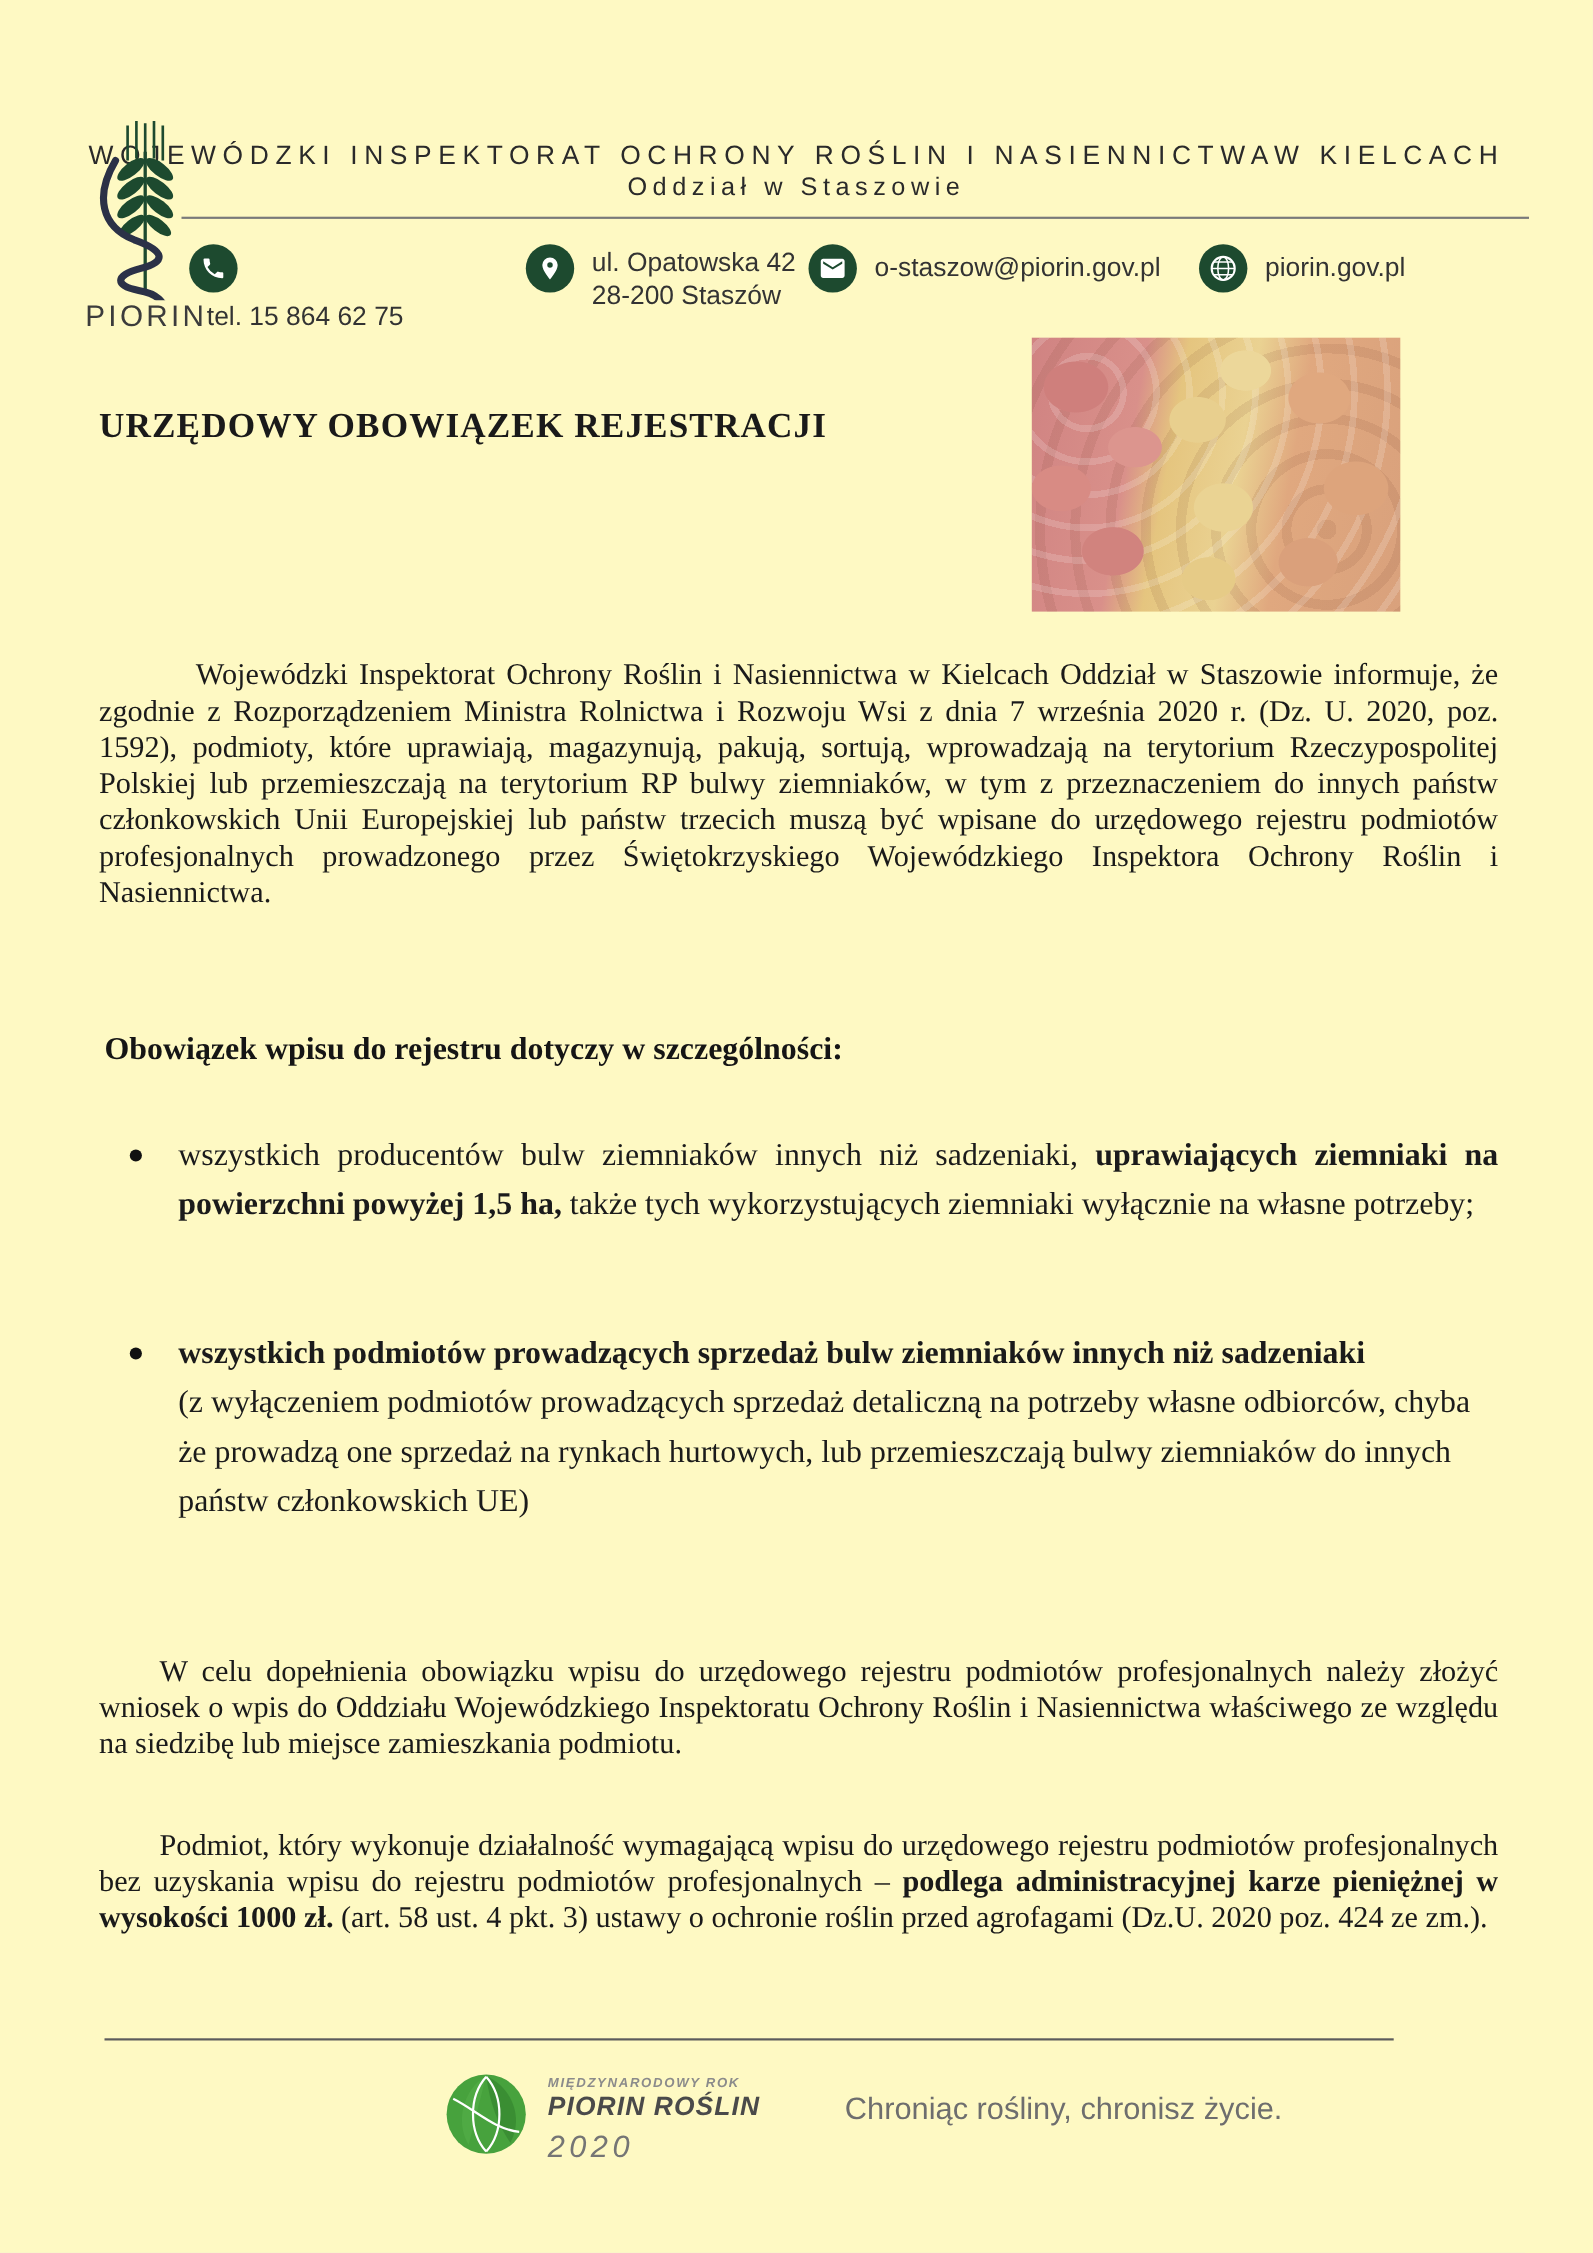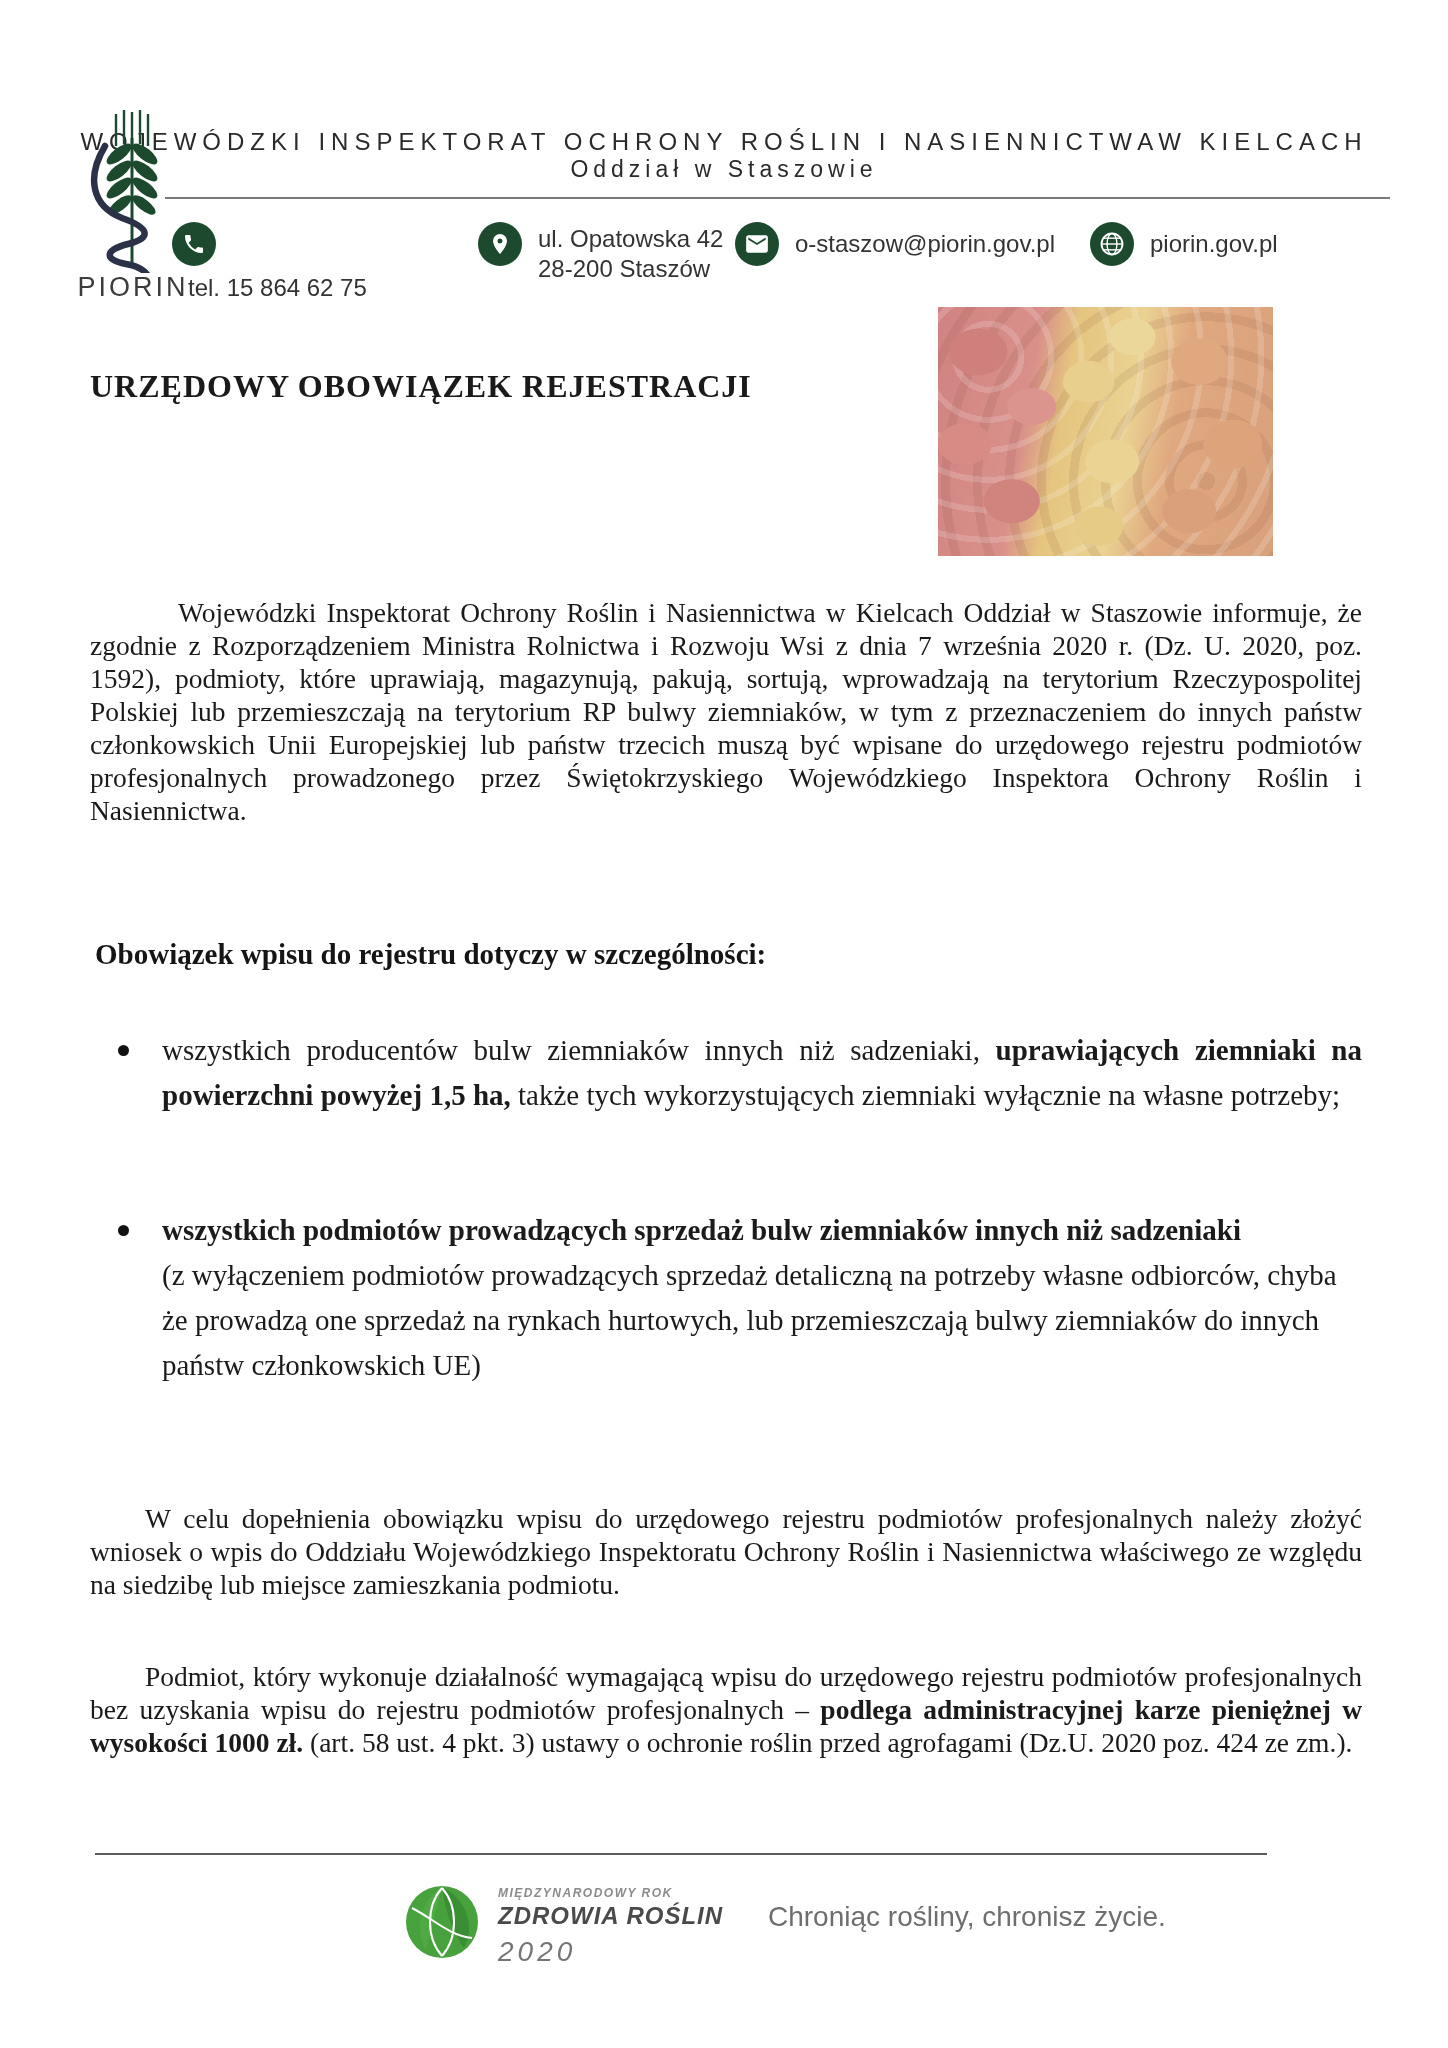--- a/index.html
+++ b/index.html
@@ -1,19 +1,19 @@
 <!DOCTYPE html>
 <html lang="pl"><head>
 <meta charset="utf-8">
 <style>
   * { margin:0; padding:0; box-sizing:border-box; }
   body { background:#e8e8e8; font-family:"Liberation Serif", serif; }
   .page {
     position:relative; width:1448px; height:2048px; margin:0 auto;
-    background:#ffffff; overflow:hidden; color:#1b1b1b;
+    background:#fef9c3; overflow:hidden; color:#1b1b1b;
   }
 
   
   .org-line {
     position:absolute; top:128px; left:0; width:100%;
     text-align:center; font-family:"Liberation Sans", sans-serif;
     font-size:24px; letter-spacing:6px; color:#2a2a2a; white-space:nowrap;
   }
   .branch-line {
     position:absolute; top:156px; left:0; width:100%;
@@ -235,20 +235,20 @@
         <circle cx="38" cy="38" r="36" fill="#47a23d"></circle>
         <path d="M38 3 C62 14 72 42 60 64 C50 50 41 28 38 3" fill="#2f7d2c" opacity="0.55"></path>
         <path d="M38 3 C16 16 10 46 22 66" fill="#58b14c" opacity="0.5"></path>
         <path d="M38 4 C22 22 22 54 38 72" stroke="#ffffff" stroke-width="2" fill="none"></path>
         <path d="M38 4 C54 22 54 54 38 72" stroke="#ffffff" stroke-width="2" fill="none"></path>
         <path d="M8 24 C28 34 46 52 68 54" stroke="#ffffff" stroke-width="2" fill="none"></path>
       </svg>
     </span>
     <div class="iyph-text">
       <div class="iyph-line1">MIĘDZYNARODOWY ROK</div>
-      <div class="iyph-line2">ZDROWIA ROŚLIN</div>
+      <div class="iyph-line2">PIORIN ROŚLIN</div>
       <div class="iyph-year">2020</div>
     </div>
   </div>
 
   <div class="slogan">Chroniąc rośliny, chronisz życie.</div>
 
 </div>
 
 </body></html>

